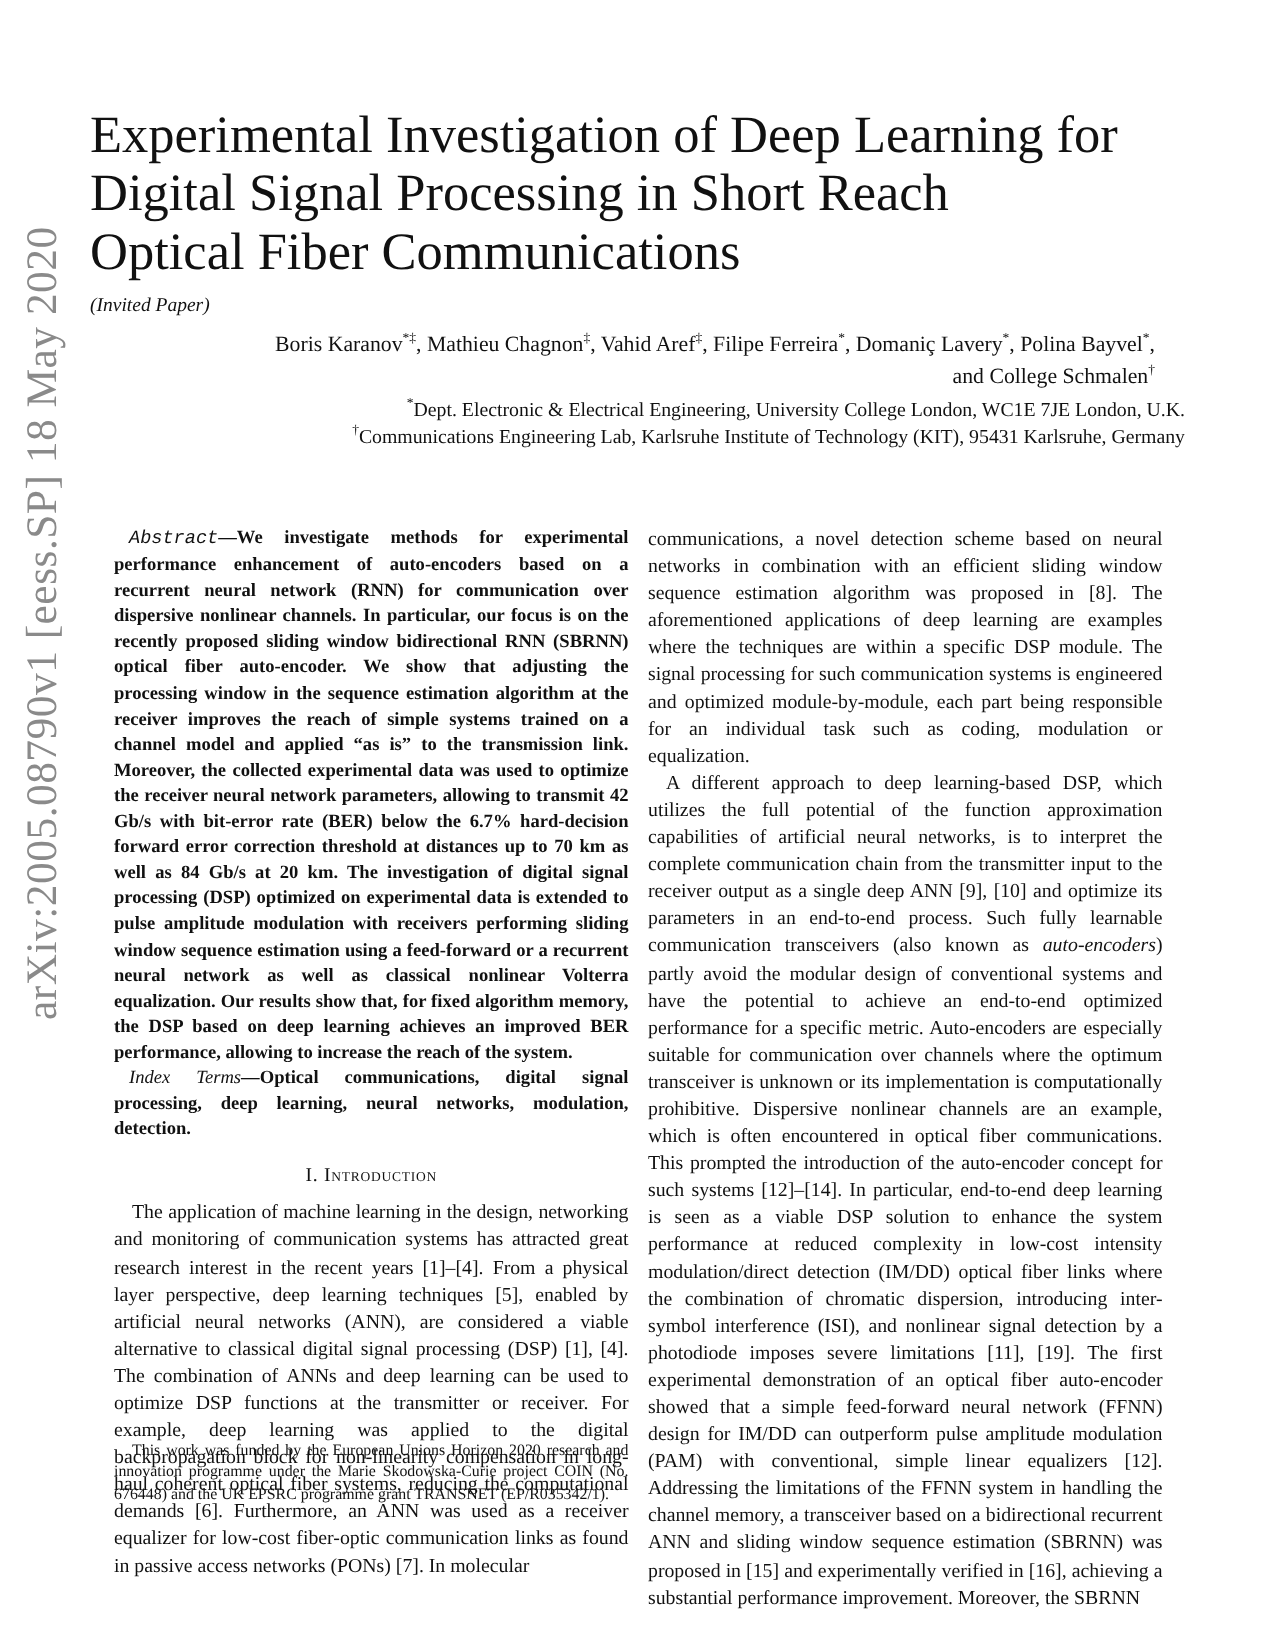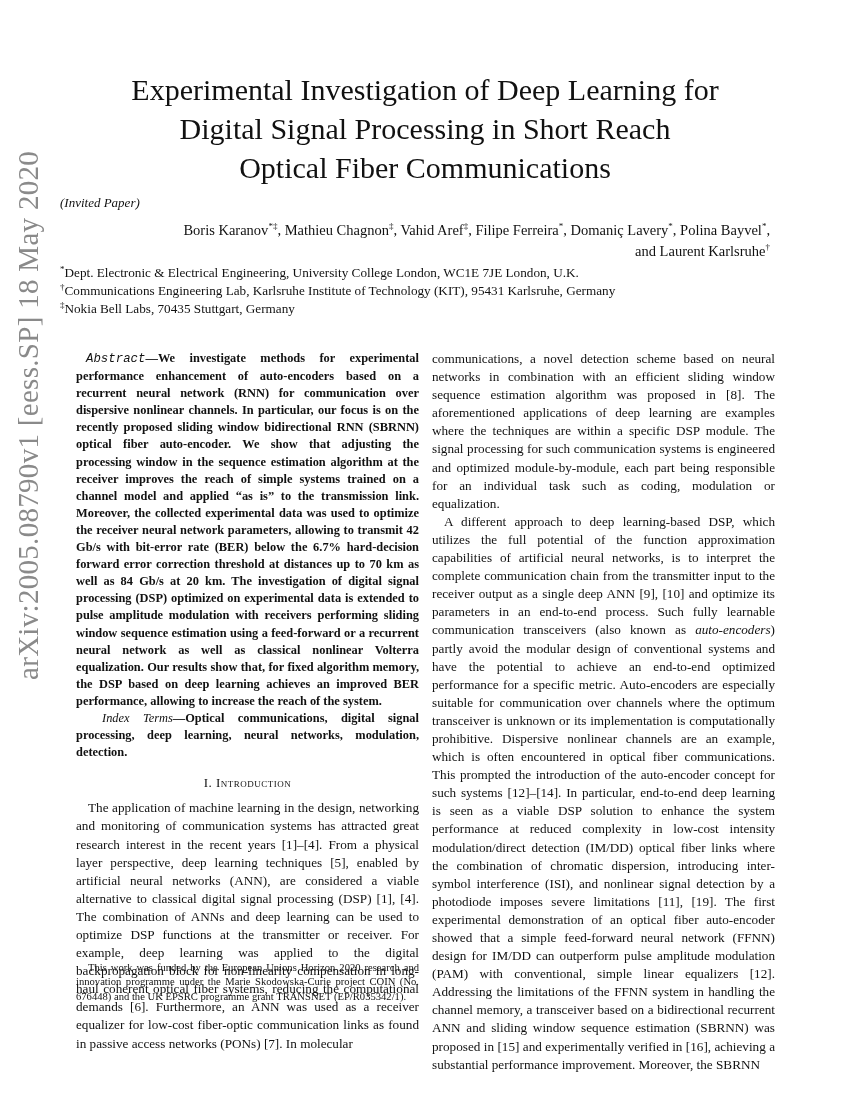--- a/index.html
+++ b/index.html
@@ -8,45 +8,45 @@
       font-family: "Liberation Serif", "DejaVu Serif", serif; color: #111;
     }
     .arxiv-stamp {
       position: absolute; left: 12px; top: 680px;
       transform-origin: left top; transform: rotate(-90deg);
       font-size: 29px; color: #8a8a8a; white-space: nowrap; letter-spacing: 0.3px;
       font-family: "Liberation Serif", serif;
     }
     .title {
       position: absolute; left: 60px; width: 730px; top: 70px;
-      text-align: center; font-size: 30px; line-height: 39px;
+      text-align: left; font-size: 35px; line-height: 39px;
     }
     .subtitle {
       position: absolute; left: 60px; width: 730px; top: 195px;
       text-align: left; font-size: 13px; font-style: italic;
     }
     .authors {
       position: absolute; left: 80px; width: 690px; top: 220px;
       text-align: right; font-size: 14.5px; line-height: 21px;
     }
     .affils {
       position: absolute; left: 60px; width: 730px; top: 264px;
-      text-align: left; font-size: 13.2px; line-height: 18px;
+      text-align: right; font-size: 13.2px; line-height: 18px;
     }
     sup { font-size: 9px; line-height: 0; }
     .col {
       position: absolute; top: 350px; font-size: 13.2px; line-height: 18.1px;
       text-align: justify;
     }
     .col-left { left: 76px; width: 343px; }
     .col-right { left: 432px; width: 343px; }
     .abstract { font-weight: bold; text-indent: 10px; margin: 0; font-size: 12.4px; line-height: 17.1px; }
     .abstract .lead { font-style: italic; font-weight: normal; font-family: Liberation Mono, monospace; }
     .index-terms { font-weight: bold; text-indent: 10px; margin: 0; font-size: 12.4px; line-height: 17.1px; }
-    .index-terms .lead { font-style: italic; font-weight: normal; margin-left: 16px; }
+    .index-terms .lead { font-style: italic; font-weight: normal; }
     .section-heading {
       text-align: center; font-size: 13px; margin: 13px 0 7px 0;
       font-variant: small-caps; letter-spacing: 0.5px;
     }
     p.body { margin: 0; text-indent: 12px; }
     .footnote {
       position: absolute; left: 76px; width: 343px; top: 961px;
       font-size: 10.6px; line-height: 14.3px; text-align: justify; text-indent: 12px;
     }
     em { font-style: italic; }
@@ -64,27 +64,26 @@
 
 <div class="subtitle">(Invited Paper)</div>
 
 <div class="authors">
   <span>Boris Karanov</span><sup>*‡</sup>,
   <span>Mathieu Chagnon</span><sup>‡</sup>,
   <span>Vahid Aref</span><sup>‡</sup>,
   <span>Filipe Ferreira</span><sup>*</sup>,
   <span>Domaniç Lavery</span><sup>*</sup>,
   <span>Polina Bayvel</span><sup>*</sup>,
-  <br>and <span>Laurent Karlsruhe</span><sup>†</sup>
+  <br>and <span>College Schmalen</span><sup>†</sup>
 </div>
 
 <div class="affils">
   <div><sup>*</sup><span>Dept. Electronic &amp; Electrical Engineering, University College London, WC1E 7JE London, U.K.</span></div>
   <div><sup>†</sup><span>Communications Engineering Lab, Karlsruhe Institute of Technology (KIT), 95431 Karlsruhe, Germany</span></div>
-  <div><sup>‡</sup><span>Nokia Bell Labs, 70435 Stuttgart, Germany</span></div>
 </div>
 
 <div class="col col-left">
   <p class="abstract"><span class="lead">Abstract</span><span>—We investigate methods for experimental performance enhancement of auto-encoders based on a recurrent neural network (RNN) for communication over dispersive nonlinear channels. In particular, our focus is on the recently proposed sliding window bidirectional RNN (SBRNN) optical fiber auto-encoder. We show that adjusting the processing window in the sequence estimation algorithm at the receiver improves the reach of simple systems trained on a channel model and applied “as is” to the transmission link. Moreover, the collected experimental data was used to optimize the receiver neural network parameters, allowing to transmit 42 Gb/s with bit-error rate (BER) below the 6.7% hard-decision forward error correction threshold at distances up to 70 km as well as 84 Gb/s at 20 km. The investigation of digital signal processing (DSP) optimized on experimental data is extended to pulse amplitude modulation with receivers performing sliding window sequence estimation using a feed-forward or a recurrent neural network as well as classical nonlinear Volterra equalization. Our results show that, for fixed algorithm memory, the DSP based on deep learning achieves an improved BER performance, allowing to increase the reach of the system.</span></p>
   <p class="index-terms"><span class="lead">Index Terms</span><span>—Optical communications, digital signal processing, deep learning, neural networks, modulation, detection.</span></p>
   <div class="section-heading">I. Introduction</div>
   <p class="body">The application of machine learning in the design, networking and monitoring of communication systems has attracted great research interest in the recent years [1]–[4]. From a physical layer perspective, deep learning techniques [5], enabled by artificial neural networks (ANN), are considered a viable alternative to classical digital signal processing (DSP) [1], [4]. The combination of ANNs and deep learning can be used to optimize DSP functions at the transmitter or receiver. For example, deep learning was applied to the digital backpropagation block for non-linearity compensation in long-haul coherent optical fiber systems, reducing the computational demands [6]. Furthermore, an ANN was used as a receiver equalizer for low-cost fiber-optic communication links as found in passive access networks (PONs) [7]. In molecular</p>
 </div>
 
 <div class="footnote">This work was funded by the European Unions Horizon 2020 research and innovation programme under the Marie Skodowska-Curie project COIN (No. 676448) and the UK EPSRC programme grant TRANSNET (EP/R035342/1).</div>

